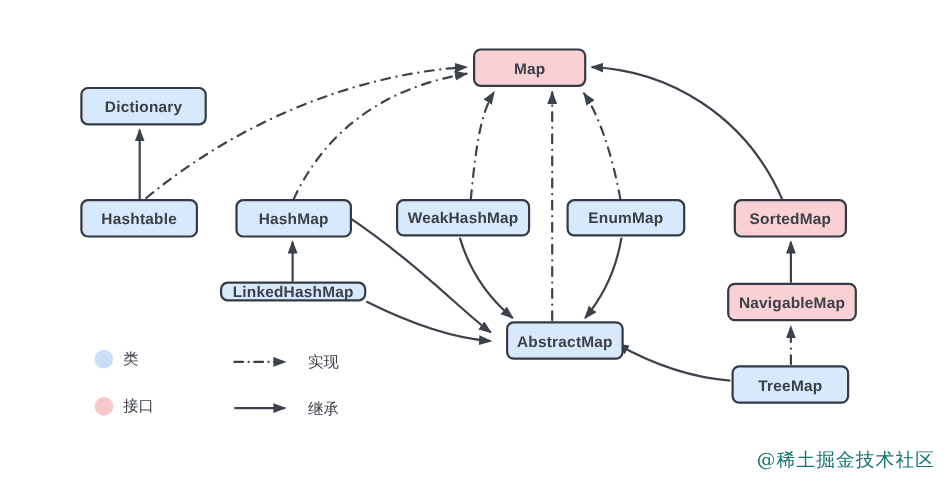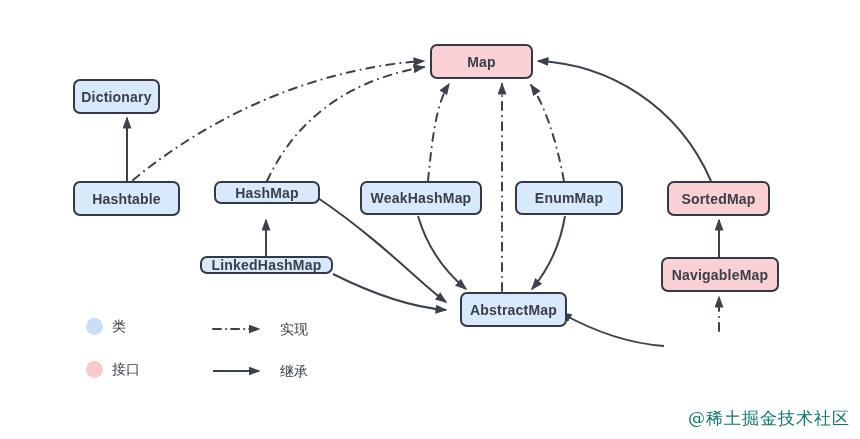--- a/index.html
+++ b/index.html
@@ -26,23 +26,23 @@
     justify-content: center;
     font-weight: bold;
     font-size: 14px;
     color: #3b4048;
     letter-spacing: .2px;
   }
   .node.cls { background: #d8e9fb; }
   .node.itf { background: #f9d0d3; }
 
   .n-map           { left: 430px; top: 44px;  width: 103px; height: 35px; }
-  .n-dictionary    { left: 73px;  top: 79px;  width: 87px; height: 35px; }
+  .n-dictionary    { left: 73px;  top: 79px;  width: 115px; height: 35px; }
   .n-hashtable     { left: 73px;  top: 181px; width: 107px; height: 35px; }
-  .n-hashmap       { left: 214px; top: 181px; width: 106px; height: 23px; justify-content: center; }
+  .n-hashmap       { left: 214px; top: 181px; width: 106px; height: 35px; justify-content: center; }
   .n-weakhashmap   { left: 360px; top: 181px; width: 122px; height: 34px; }
   .n-enummap       { left: 515px; top: 181px; width: 108px; height: 34px; }
   .n-sortedmap     { left: 667px; top: 181px; width: 103px; height: 35px; }
   .n-linkedhashmap { left: 200px; top: 256px; width: 133px; height: 18px; }
   .n-navigablemap  { left: 661px; top: 257px; width: 118px; height: 35px; }
   .n-abstractmap   { left: 450px; top: 292px; width: 107px; height: 35px; margin-left: 10px; }
   .n-treemap       { left: 665px; top: 332px; width: 107px; height: 35px; }
 
   .legend-dot {
     position: absolute;
@@ -135,20 +135,23 @@
   </div>
   <div class="node cls n-linkedhashmap">
     <span>LinkedHashMap</span>
   </div>
   <div class="node itf n-navigablemap">
     <span>NavigableMap</span>
   </div>
   <div class="node cls n-abstractmap">
     <span>AbstractMap</span>
   </div>
+  <div class="node cls n-treemap">
+    <span>TreeMap</span>
+  </div>
 
   <span class="legend-dot blue"></span>
   <span class="legend-label lbl-class">类</span>
 
   <span class="legend-dot pink"></span>
   <span class="legend-label lbl-interface">接口</span>
 
   <svg class="legend-sample smp-impl" viewBox="0 0 62 14" xmlns="http://www.w3.org/2000/svg">
     <path d="M 2 7 L 48 7" fill="none" stroke="#3c424b" stroke-width="2" stroke-dasharray="8 5 0.1 5" stroke-linecap="round" marker-end="url(#ah)"></path>
   </svg>

